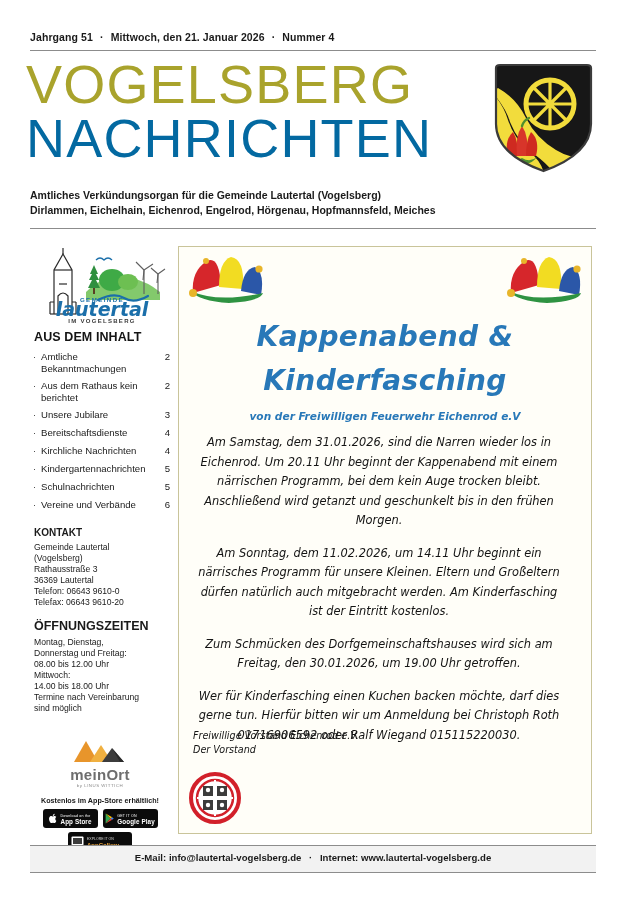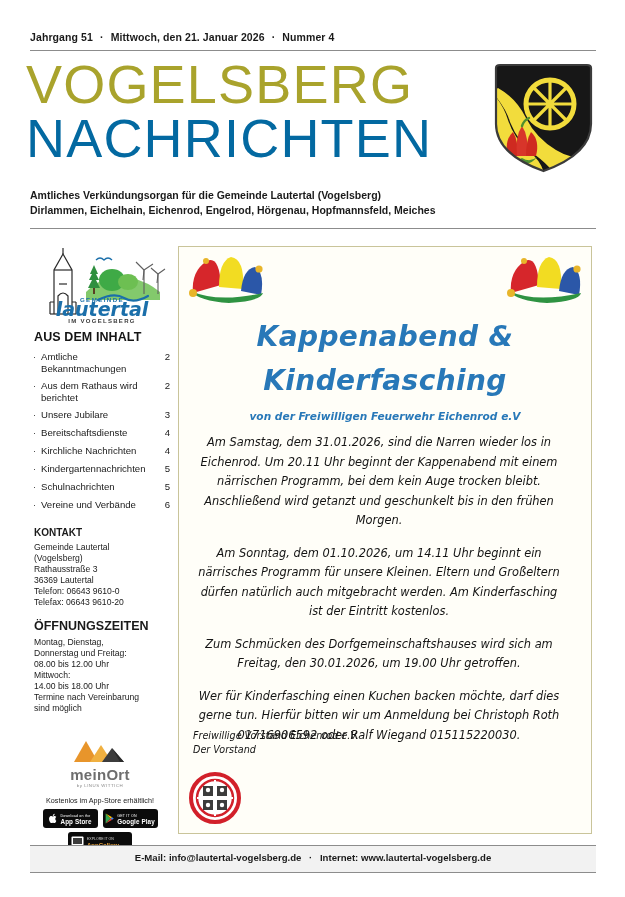--- a/index.html
+++ b/index.html
@@ -169,21 +169,21 @@
     line-height: 15px;
   }
   .meinort-sub {
     font-size: 4.4px;
     letter-spacing: 0.5px;
     color: #8a8a8a;
     margin-top: 1px;
   }
   .appstore-note {
     font-size: 7.2px;
-    font-weight: normal;
+    font-weight: bold;
     color: #1a1a1a;
     margin-top: 8px;
   }
   .badges {
     display: flex;
     justify-content: center;
     gap: 5px;
     margin-top: 4px;
   }
   .badge {
@@ -439,21 +439,21 @@
 
     <div class="sec-title">AUS DEM INHALT</div>
     <ul class="toc">
       <li>
         <span class="bullet">·</span>
         <span class="lbl">Amtliche Bekanntmachungen</span>
         <span class="pg">2</span>
       </li>
       <li>
         <span class="bullet">·</span>
-        <span class="lbl">Aus dem Rathaus wird berichtet</span>
+        <span class="lbl">Aus dem Rathaus kein berichtet</span>
         <span class="pg">2</span>
       </li>
       <li>
         <span class="bullet">·</span>
         <span class="lbl">Unsere Jubilare</span>
         <span class="pg">3</span>
       </li>
       <li>
         <span class="bullet">·</span>
         <span class="lbl">Bereitschaftsdienste</span>
@@ -591,21 +591,21 @@
 
     <div class="ad-head">
       <div>Kappenabend &amp;</div>
       <div>Kinderfasching</div>
     </div>
 
     <div class="ad-sub">von der Freiwilligen Feuerwehr Eichenrod e.V</div>
 
     <div class="ad-body">
       <p class="ad-p">Am Samstag, dem 31.01.2026, sind die Narren wieder los in Eichenrod. Um 20.11 Uhr beginnt der Kappenabend mit einem närrischen Programm, bei dem kein Auge trocken bleibt. Anschließend wird getanzt und geschunkelt bis in den frühen Morgen.</p>
-      <p class="ad-p">Am Sonntag, dem 01.10.2026, um 14.11 Uhr beginnt ein närrisches Programm für unsere Kleinen. Eltern und Großeltern dürfen natürlich auch mitgebracht werden. Am Kinderfasching ist der Eintritt kostenlos.</p>
+      <p class="ad-p">Am Sonntag, dem 11.02.2026, um 14.11 Uhr beginnt ein närrisches Programm für unsere Kleinen. Eltern und Großeltern dürfen natürlich auch mitgebracht werden. Am Kinderfasching ist der Eintritt kostenlos.</p>
       <p class="ad-p">Zum Schmücken des Dorfgemeinschaftshauses wird sich am Freitag, den 30.01.2026, um 19.00 Uhr getroffen.</p>
       <p class="ad-p">Wer für Kinderfasching einen Kuchen backen möchte, darf dies gerne tun. Hierfür bitten wir um Anmeldung bei Christoph Roth 01716906592 oder Ralf Wiegand 015115220030.</p>
     </div>
 
     <div class="ad-sign">
       <div>Freiwillige Vorstand Eichenrod e.V.</div>
       <div>Der Vorstand</div>
     </div>
 
     <div class="ffw-emblem">

